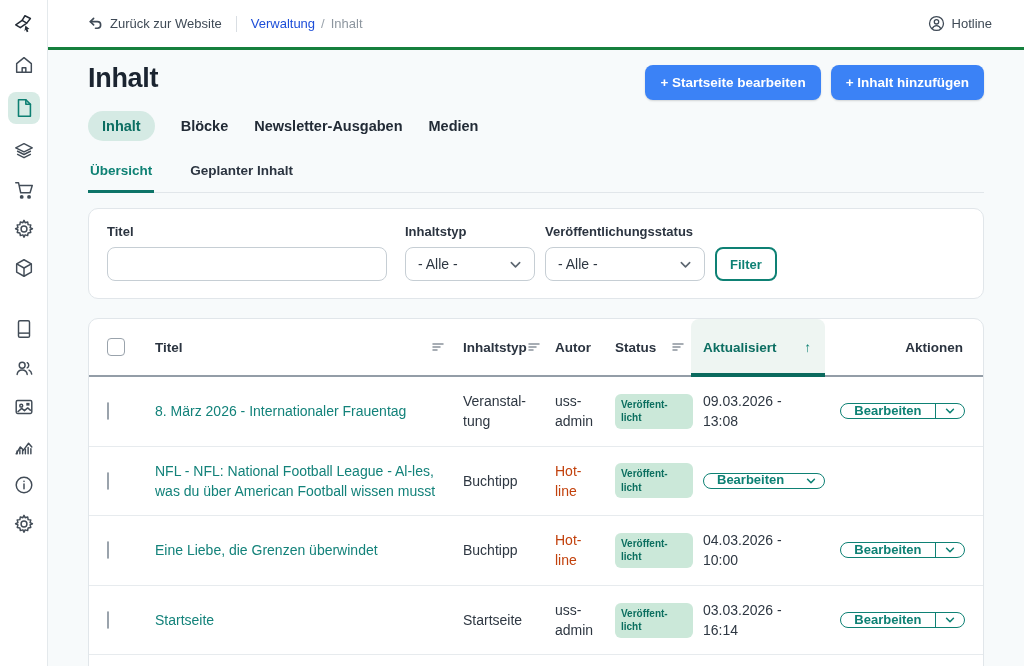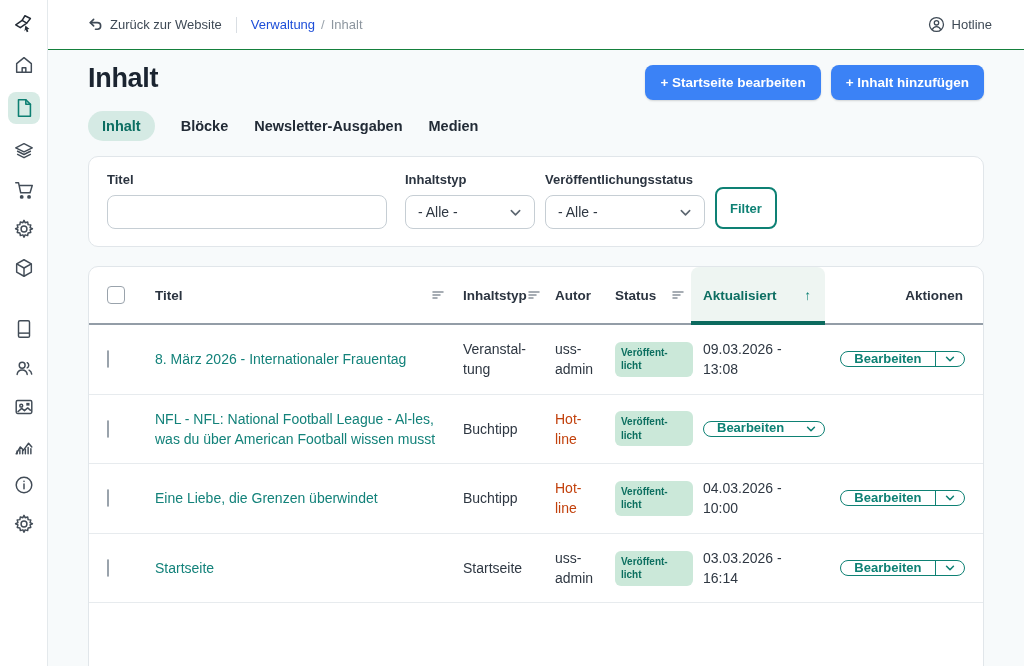--- a/index.html
+++ b/index.html
@@ -24,21 +24,21 @@
   .side-icon.logo { margin-bottom: 2px; color:#232b35; }
   .side-icon.active-wrap {
     width: 32px; height: 32px; background:#d7ebe5; border-radius: 8px; color:#0d7f72;
   }
   .side-icon.group-gap { margin-top: 22px; }
 
   
   .main { flex: 1; display: flex; flex-direction: column; min-width: 0; }
 
   .topbar {
-    height: 50px; background: #fff; border-bottom: 1px solid #15803d;
+    height: 50px; background: #fff; border-bottom: 3px solid #15803d;
     display: flex; align-items: center; padding: 0 32px 0 40px;
     font-size: 13px; color: #3f4a56; flex: 0 0 50px;
   }
   .topbar .back { display:flex; align-items:center; gap:7px; font-weight: 500; cursor: default; }
   .topbar .divider { width:1px; height:16px; background:#d9dee3; margin: 0 14px; }
   .crumb-grey { color:#1d4ed8; }
   .crumb-sep { color:#9aa3ac; margin: 0 6px; }
   .crumb-last { color:#8d969f; }
   .topbar .user { margin-left:auto; display:flex; align-items:center; gap:7px; font-weight:500; color:#3f4a56;}
 
@@ -75,21 +75,21 @@
   }
   .select {
     height: 34px; border:1px solid #c6ced4; border-radius: 8px; background:#fff;
     display:flex; align-items:center; justify-content:space-between;
     padding: 0 12px; font-size: 14px; color:#2e3742; cursor:pointer;
   }
   .select.w-type { width: 130px; margin-right: 0; }
   .select.w-status { width: 160px; }
   .chev { color:#5c6670; }
   .btn-filter {
-    height: 42px; background:#fff; border: 2px solid #0e8174; color:#0e8174;
+    height: 34px; background:#fff; border: 2px solid #0e8174; color:#0e8174;
     border-radius: 8px; font-size: 13px; font-weight: 700; padding: 0 13px;
     font-family:"Liberation Sans",sans-serif; cursor:pointer;
   }
 
   
   .table-card {
     margin-top: 19px; background:#fff; border:1px solid #e1e6ea; border-radius: 10px;
     height: 420px; overflow:hidden;
   }
   .tgrid { display:grid; grid-template-columns: 48px minmax(0,1fr) 92px 60px 88px 122px 140px; padding: 0 18px; }
@@ -261,20 +261,24 @@
       </div>
     </div>
 
     <div class="pill-tabs">
       <span class="pill active">Inhalt</span>
       <span class="pill">Blöcke</span>
       <span class="pill">Newsletter-Ausgaben</span>
       <span class="pill">Medien</span>
     </div>
 
+    <div class="sub-tabs">
+      <span class="sub-tab active">Übersicht</span>
+      <span class="sub-tab">Geplanter Inhalt</span>
+    </div>
 
     <div class="filter-card">
       <div class="field" style="margin-right:8px;">
         <label class="field-label">Titel</label>
         <input class="text-input" type="text" value="" style="">
       </div>
       <div class="field" style="margin-right:0;">
         <label class="field-label">Inhaltstyp</label>
         <div class="select w-type">
           <span>- Alle -</span>

